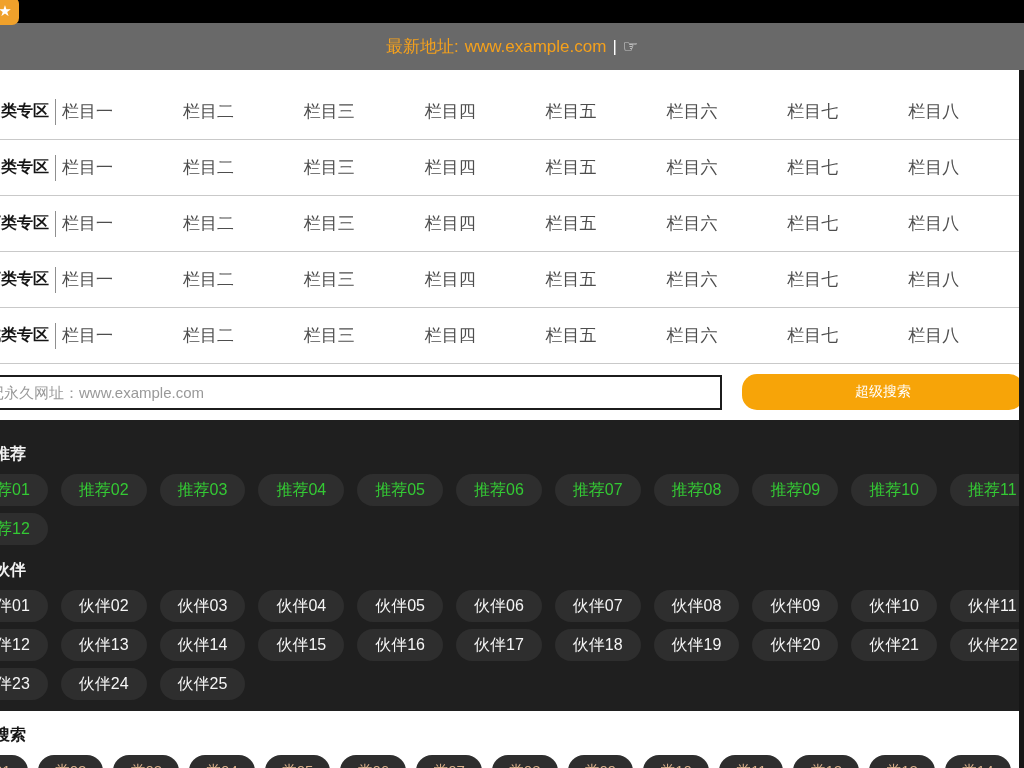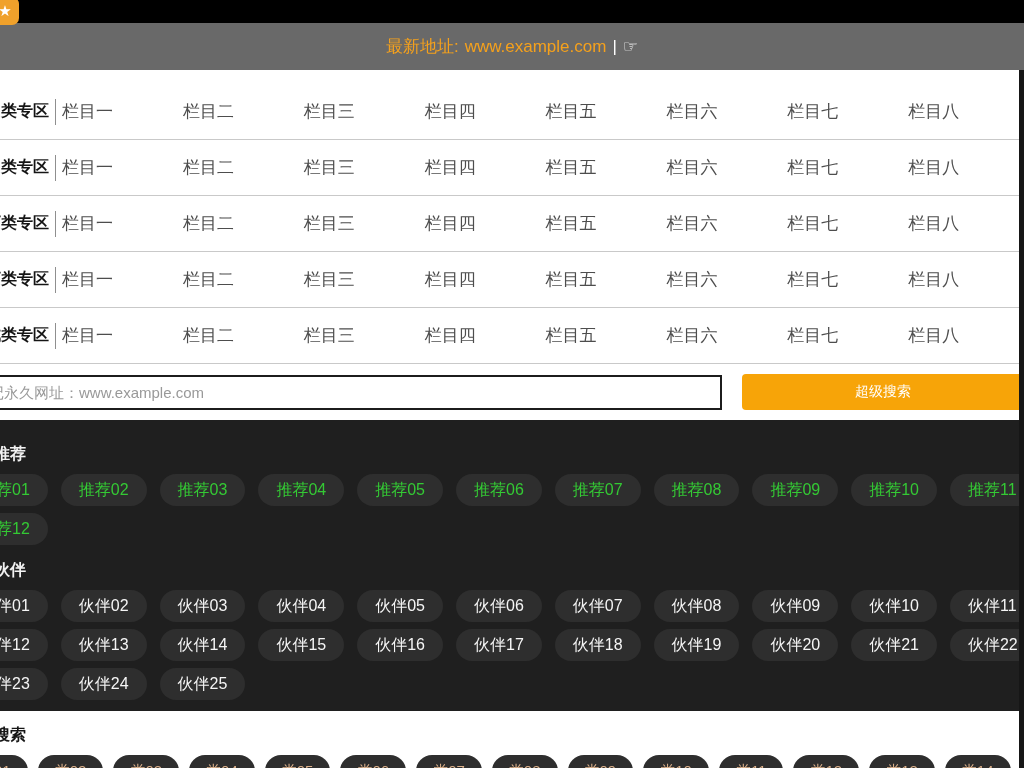--- a/index.html
+++ b/index.html
@@ -24,21 +24,21 @@
   .nav-row { display:flex; align-items:center; height:56px; border-bottom:1px solid #c9c9c9; }
   .nav-label { width:70px; flex:none; font-weight:bold; font-size:16px; color:#151515; }
   .vdiv { width:1px; height:26px; background:#8f8f8f; flex:none; margin-right:6px; }
   .nav-link { flex:1; text-align:left; font-size:17px; color:#4d4d4d; text-decoration:none; }
 
   
   .searchrow { display:flex; align-items:center; gap:20px; margin:10px 0 10px -55px; }
   .search-input { width:777px; height:35px; border:2px solid #1c1c1c; padding:0 12px;
     font-size:15px; color:#333; outline:none; }
   .search-input::placeholder { color:#999; }
-  .search-btn { width:282px; height:36px; background:#f7a408; border:none; border-radius:4px;
+  .search-btn { width:282px; height:36px; background:#f7a408; border:none; border-radius:15px;
     color:#fff; font-size:14px; cursor:pointer; }
 
   
   .dark { background:#1f1f1f; padding:16px 0 4px 0; }
   .section { margin-left:-38px; width:1104px; }
   .sec-heading { font-size:16px; font-weight:bold; color:#f2f2f2; margin:8px 0 9px 0; }
   .light .sec-heading { color:#151515; }
   .pills { display:flex; flex-wrap:wrap; }
   .pill { display:inline-block; background:#2e2e2e; border-radius:17px; line-height:32px;
     padding:0 18px; margin:0 13px 7px 0; font-size:16px; text-decoration:none; }

